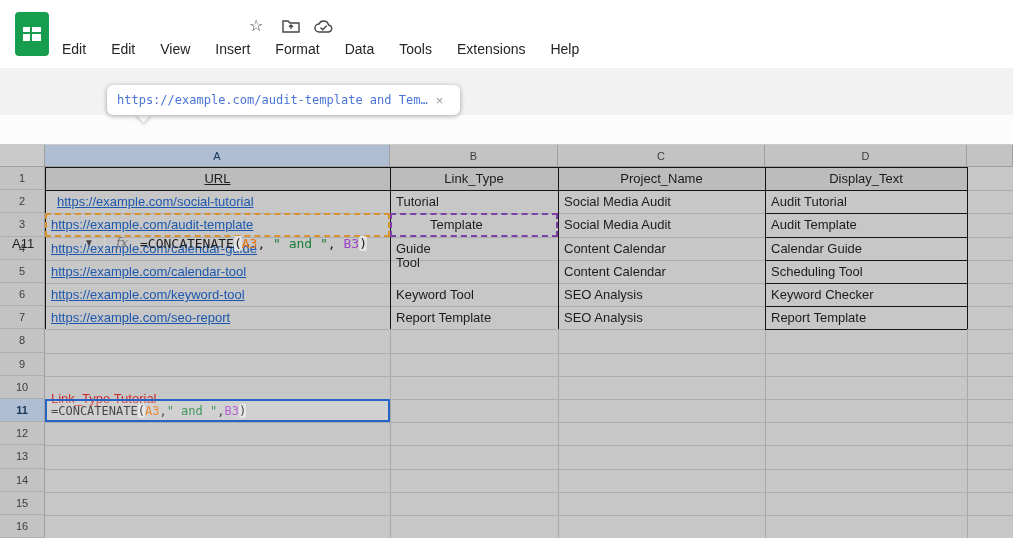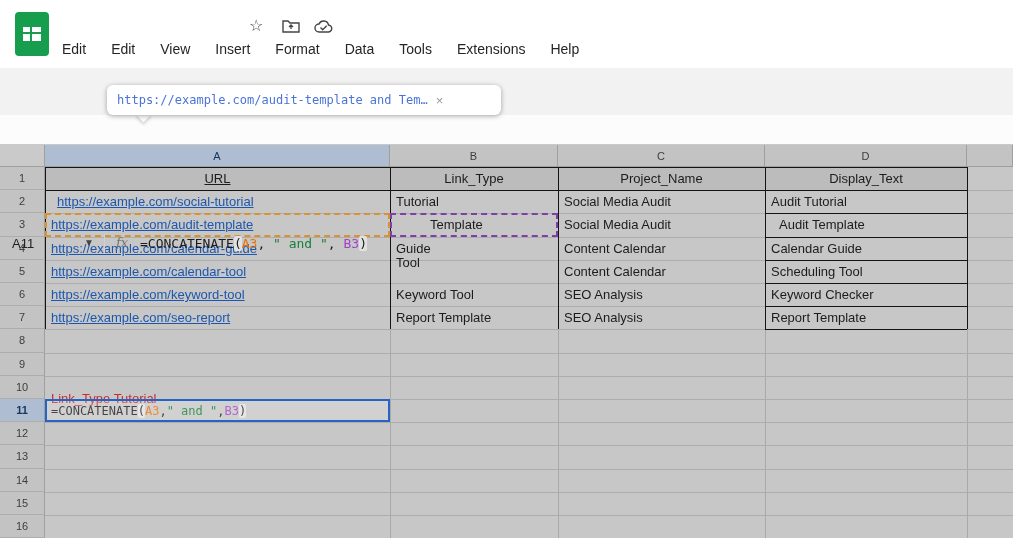--- a/index.html
+++ b/index.html
@@ -25,21 +25,21 @@
   .tbi{position:absolute;top:79px;height:22px;display:flex;align-items:center;justify-content:center;
        color:#4c4c4c;font-size:14px}
   .dim{opacity:.5}
   .semi{opacity:.8}
   .tsep{position:absolute;top:80px;width:1px;height:20px;background:#c2c2c2}
   .caret{font-size:9px;color:#4c4c4c}
   #font-size-box{border:1.5px solid #5a5a5a;border-radius:4px;width:26px;height:19px;font-size:11px;color:#333;
                  display:flex;align-items:center;justify-content:center}
   .redbar{position:absolute;left:809px;top:98px;width:15px;height:3px;background:#c0392b}
   
-  #tooltip{left:107px;top:85px;width:394px;height:30px;background:#fff;border-radius:6px;z-index:30;
+  #tooltip{left:107px;top:85px;width:353px;height:30px;background:#fff;border-radius:6px;z-index:30;
            box-shadow:0 1px 5px rgba(0,0,0,.35);display:flex;align-items:center;padding:7px 10px;box-sizing:border-box}
   #tooltip .txt{font-family:"DejaVu Sans Mono",monospace;font-size:12px;color:#4a74d8;white-space:nowrap;overflow:hidden}
   #tooltip .close{margin-left:8px;color:#9a9a9a;font-size:13px;cursor:default}
   #tooltip-caret{left:138px;top:109px;width:11px;height:11px;background:#fff;transform:rotate(45deg);z-index:29;
                  box-shadow:2px 2px 3px rgba(0,0,0,.15)}
   
   #formulabar{left:0;top:115px;width:1013px;height:29px;background:#fcfcfc;border-bottom:1px solid #c9c9c9;z-index:20}
   #name-box{left:12px;top:121px;font-size:13px;color:#222}
   #name-caret{left:84px;top:122px;font-size:10px;color:#444}
   #fb-sep{left:104px;top:119px;width:1px;height:20px;background:#d0d0d0;position:absolute}
@@ -277,21 +277,21 @@
       <a href="#">https://example.com/social-tutorial</a>
     </div>
     <div class="cell pad" style="left: 390px; top: 45.2px; width: 168px; height: 23.2px;">Tutorial</div>
     <div class="cell pad" style="left: 558px; top: 45.2px; width: 207px; height: 23.2px;">Social Media Audit</div>
     <div class="cell pad" style="left: 765px; top: 45.2px; width: 202px; height: 23.2px;">Audit Tutorial</div>
     <div class="cell pad" style="left: 45px; top: 68.4px; width: 345px; height: 23.2px;">
       <a href="#">https://example.com/audit-template</a>
     </div>
     <div class="cell pad" style="left: 390px; top: 68.4px; width: 168px; height: 23.2px; padding-left: 40px;">Template</div>
     <div class="cell pad" style="left: 558px; top: 68.4px; width: 207px; height: 23.2px;">Social Media Audit</div>
-    <div class="cell pad" style="left: 765px; top: 68.4px; width: 202px; height: 23.2px; margin-left: 8px;">Audit Template</div>
+    <div class="cell pad" style="left: 765px; top: 68.4px; width: 202px; height: 23.2px;">Audit Template</div>
     <div class="cell pad" style="left: 45px; top: 91.6px; width: 345px; height: 23.2px;">
       <a href="#">https://example.com/calendar-guide</a>
     </div>
     <div class="cell pad" style="left: 390px; top: 91.6px; width: 168px; height: 23.2px;">Guide</div>
     <div class="cell pad" style="left: 558px; top: 91.6px; width: 207px; height: 23.2px;">Content Calendar</div>
     <div class="cell pad" style="left: 765px; top: 91.6px; width: 202px; height: 23.2px;">Calendar Guide</div>
     <div class="cell pad" style="left: 45px; top: 114.8px; width: 345px; height: 23.2px;">
       <a href="#">https://example.com/calendar-tool</a>
     </div>
     <div class="cell pad" style="left: 390px; top: 106px; width: 168px; height: 23.2px; text-align: center;">Tool</div>

